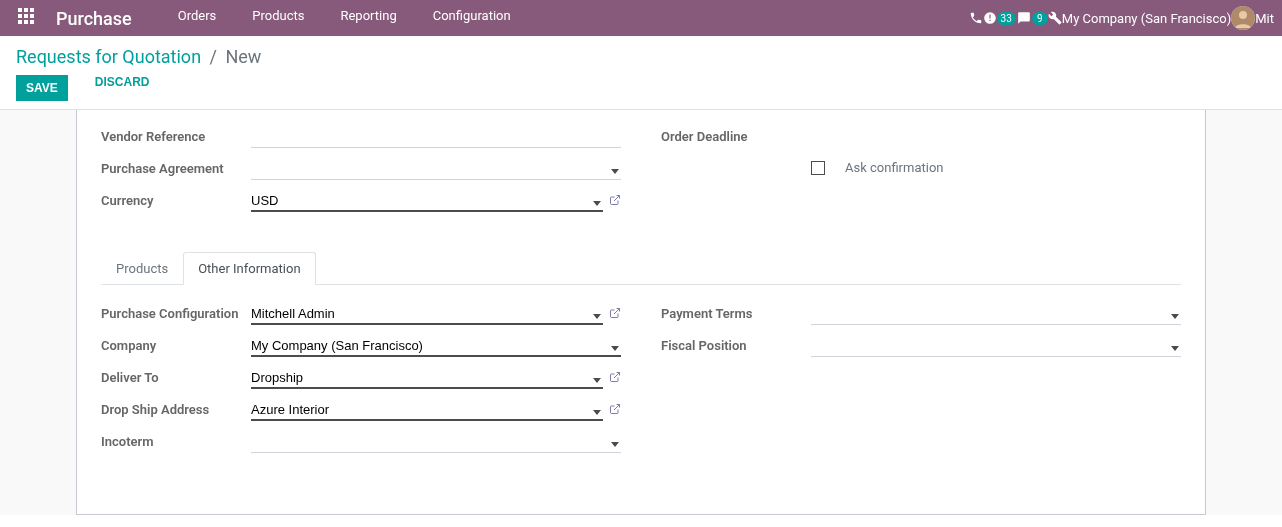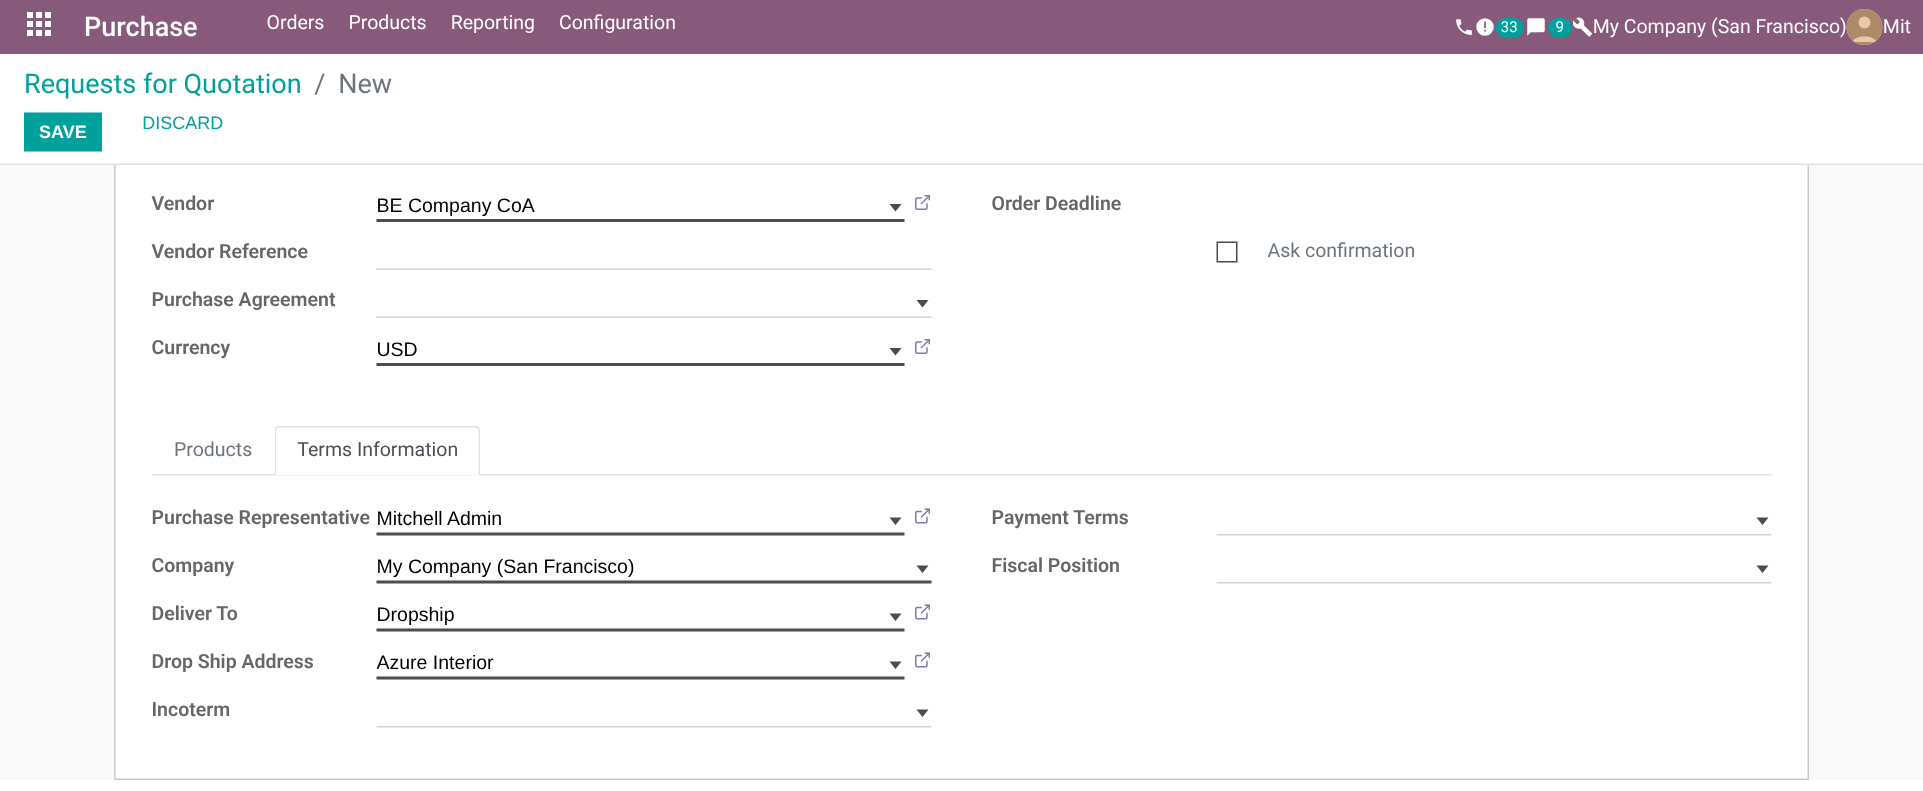--- a/index.html
+++ b/index.html
@@ -3,37 +3,37 @@
 <meta charset="utf-8">
 <style>
   * { box-sizing: border-box; margin: 0; padding: 0; }
   body { font-family: -apple-system, BlinkMacSystemFont, "Segoe UI", Roboto, Helvetica, Arial, sans-serif; font-size: 13px; color: #4c4c4c; background: #fff; }
   
   .navbar { background: #875a7b; height: 36px; display: flex; align-items: center; color: #fff; padding: 0 8px; }
   .navbar-left { display: flex; align-items: flex-start; }
   .apps-icon { width: 20px; height: 20px; display: grid; grid-template-columns: repeat(3, 4px); grid-template-rows: repeat(3, 4px); gap: 2px; margin: 0 10px; cursor: pointer; }
   .apps-icon span { background: #fff; }
   .brand { font-size: 18px; font-weight: 500; margin: 0 16px 0 8px; }
-  .nav-menu { display: flex; gap: 16px; margin-left: 30px; }
+  .nav-menu { display: flex; gap: 36px; margin-left: 30px; }
   .nav-menu a { color: #fff; text-decoration: none; font-size: 13px; cursor: pointer; }
   .navbar-right { margin-left: auto; display: flex; align-items: center; font-size: 13px; }
   .nav-icon { position: relative; cursor: pointer; display: flex; align-items: center; }
   .badge { background: #00a09d; color: #fff; border-radius: 8px; font-size: 10px; padding: 0 4px; line-height: 13px; min-width: 16px; text-align:center; }
   .avatar { width: 24px; height: 24px; border-radius: 50%; background: #ccc; overflow: hidden; display:flex; align-items:center; justify-content:center; }
   .avatar svg { width: 24px; height: 24px; }
   .user-name { white-space: nowrap; overflow:hidden; }
 
   .control-panel { padding: 10px 16px 0 16px; border-bottom: 1px solid #dee2e6; }
   .breadcrumb { font-size: 18px; margin-bottom: 8px; }
   .breadcrumb a { color: #00a09d; text-decoration: none; cursor: pointer; }
   .breadcrumb .sep { color: #6c757d; margin: 0 4px; }
   .breadcrumb .current { color: #6c757d; }
   .cp-buttons { display: flex; gap: 27px; align-items: flex-start; padding-bottom: 8px; }
   .btn-primary { background: #00a09d; color: #fff; border: none; padding: 6px 10px; font-size: 12px; font-weight: 600; cursor: pointer; text-transform: uppercase; }
-  .btn-link { background: none; border: none; color: #00a09d; font-size: 12px; font-weight: 400; cursor: pointer; text-transform: uppercase; }
+  .btn-link { background: none; border: none; color: #00a09d; font-size: 12px; font-weight: 700; cursor: pointer; text-transform: uppercase; }
 
   .sheet-bg { background: #f9f9f9; display: flex; justify-content: center; padding: 0; }
   .sheet { background: #fff; width: 1130px; min-height: 405px; border: 1px solid #c8c8d3; border-top: none; padding: 16px 24px 24px 24px; }
   
   .form-row { display: flex; gap: 40px; }
   .form-col { flex: 1; }
   .field-row { display: flex; align-items: flex-start; margin-bottom: 8px; min-height: 24px; }
   .field-label { width: 150px; font-weight: 600; color: #666666; font-size: 13px; padding-top: 3px; flex-shrink: 0; }
   .field-widget { flex: 1; display: flex; align-items: center; gap: 6px; }
   .o-input { flex: 1; border: none; border-bottom: 1px solid #ced4da; padding: 2px 16px 2px 0; font-size: 13px; background: transparent; height: 22px; width: 100%; position: relative; }
@@ -121,96 +121,80 @@
     <button class="btn-link">Discard</button>
   </div>
 </div>
 
 <div class="sheet-bg">
   <div class="sheet">
 
     <div class="form-row">
       <div class="form-col">
         <div class="field-row">
-          <div class="field-label">Vendor</div>
+          <div class="field-label">Vendor Reference</div>
           <div class="field-widget">
             <div class="o-input-wrap">
-              <input class="o-input required" value="BE Company CoA" style="">
+              <input class="o-input" value="" style="">
+            </div>
+          </div>
+        </div>
+        <div class="field-row">
+          <div class="field-label">Purchase Agreement</div>
+          <div class="field-widget">
+            <div class="o-input-wrap">
+              <input class="o-input" value="" style="">
+              <span class="caret"></span>
+            </div>
+          </div>
+        </div>
+        <div class="field-row">
+          <div class="field-label">Currency</div>
+          <div class="field-widget">
+            <div class="o-input-wrap">
+              <input class="o-input required" value="USD" style="">
               <span class="caret"></span>
             </div>
             <span class="ext-link">
               <svg width="12" height="12" viewBox="0 0 24 24" fill="none" stroke="#7c7bad" stroke-width="2">
                   <path d="M18 13v6a2 2 0 0 1-2 2H5a2 2 0 0 1-2-2V8a2 2 0 0 1 2-2h6"></path>
                   <polyline points="15 3 21 3 21 9"></polyline>
                   <line x1="10" y1="14" x2="21" y2="3"></line>
                 </svg>
             </span>
           </div>
         </div>
-        <div class="field-row">
-          <div class="field-label">Vendor Reference</div>
-          <div class="field-widget">
-            <div class="o-input-wrap">
-              <input class="o-input" value="" style="">
-            </div>
-          </div>
-        </div>
-        <div class="field-row">
-          <div class="field-label">Purchase Agreement</div>
-          <div class="field-widget">
-            <div class="o-input-wrap">
-              <input class="o-input" value="" style="">
-              <span class="caret"></span>
-            </div>
-          </div>
-        </div>
-        <div class="field-row">
-          <div class="field-label">Currency</div>
-          <div class="field-widget">
-            <div class="o-input-wrap">
-              <input class="o-input required" value="USD" style="">
-              <span class="caret"></span>
-            </div>
-            <span class="ext-link">
-              <svg width="12" height="12" viewBox="0 0 24 24" fill="none" stroke="#7c7bad" stroke-width="2">
-                  <path d="M18 13v6a2 2 0 0 1-2 2H5a2 2 0 0 1-2-2V8a2 2 0 0 1 2-2h6"></path>
-                  <polyline points="15 3 21 3 21 9"></polyline>
-                  <line x1="10" y1="14" x2="21" y2="3"></line>
-                </svg>
-            </span>
-          </div>
-        </div>
       </div>
 
       <div class="form-col">
         <div class="field-row">
           <div class="field-label">Order Deadline</div>
         </div>
         <div class="field-row">
           <div class="field-label"></div>
           <div class="field-widget">
             <div class="check-row">
               <span class="check-box"></span>
               <span style="color:#6c757d;">Ask confirmation</span>
             </div>
           </div>
         </div>
       </div>
     </div>
 
     <div class="tabs">
       <div class="tab">Products</div>
-      <div class="tab active">Terms Information</div>
+      <div class="tab active">Other Information</div>
     </div>
 
     <div class="tab-content">
       <div class="form-row">
         <div class="form-col">
           <div class="field-row">
-            <div class="field-label">Purchase Representative</div>
+            <div class="field-label">Purchase Configuration</div>
             <div class="field-widget">
               <div class="o-input-wrap">
                 <input class="o-input required" value="Mitchell Admin" style="">
                 <span class="caret"></span>
               </div>
               <span class="ext-link">
                 <svg width="12" height="12" viewBox="0 0 24 24" fill="none" stroke="#7c7bad" stroke-width="2">
                     <path d="M18 13v6a2 2 0 0 1-2 2H5a2 2 0 0 1-2-2V8a2 2 0 0 1 2-2h6"></path>
                     <polyline points="15 3 21 3 21 9"></polyline>
                     <line x1="10" y1="14" x2="21" y2="3"></line>

